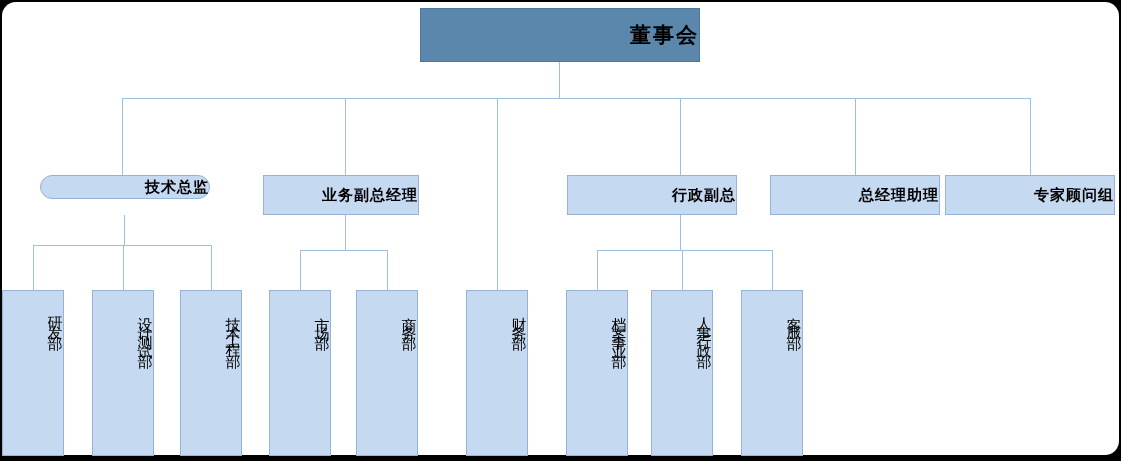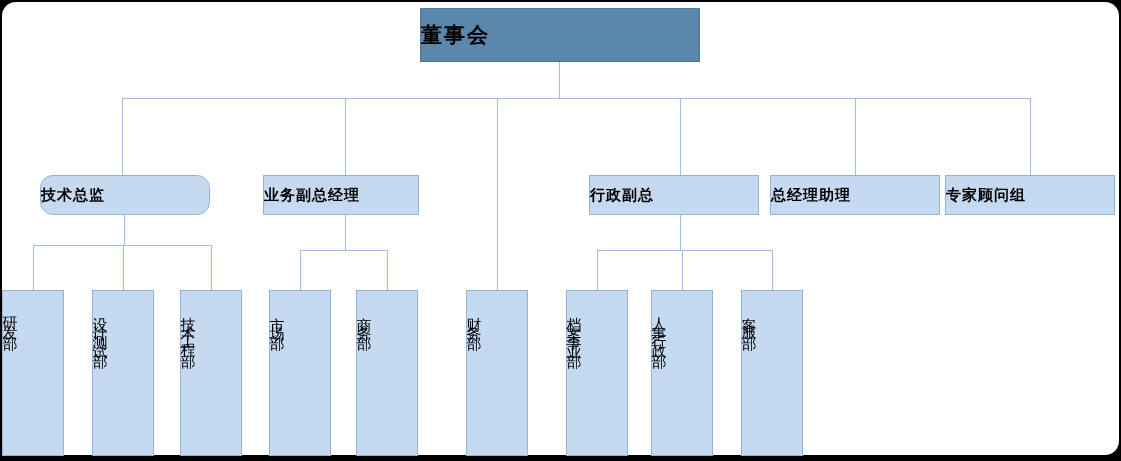--- a/index.html
+++ b/index.html
@@ -25,21 +25,21 @@
   #canvas-bg {
     position: absolute;
     left: 2px; top: 2px; right: 2px; bottom: 6px;
     background: #ffffff;
     border-radius: 14px;
   }
   .node {
     position: absolute;
     display: flex;
     align-items: center;
-    justify-content: flex-start;
+    justify-content: flex-end;
     color: var(--text-color);
   }
   .node--root {
     background: var(--root-fill);
     border: 1px solid var(--root-border);
     font-weight: bold;
     font-size: 21px;
     letter-spacing: 2px;
   }
   .node--manager {
@@ -99,27 +99,27 @@
   <div class="line-v" style="left:680px; top:215px; height:35px;"></div>
   <div class="line-h" style="left:597px; top:250px; width:176px;"></div>
   <div class="line-v" style="left:597px; top:250px; height:40px;"></div>
   <div class="line-v" style="left:682px; top:250px; height:40px;"></div>
   <div class="line-v" style="left:772px; top:250px; height:40px;"></div>
 
   <div class="node node--root" style="left:420px; top:8px; width:280px; height:54px;">
     <span>董事会</span>
   </div>
 
-  <div class="node node--manager" style="left:40px; top:175px; width:170px; height:40px;border-radius:13px;">
+  <div class="node node--manager" style="left:40px; top:175px; width:170px; height:24px;border-radius:13px;">
     <span>技术总监</span>
   </div>
   <div class="node node--manager" style="left:263px; top:175px; width:156px; height:40px;">
     <span>业务副总经理</span>
   </div>
-  <div class="node node--manager" style="left:589px; top:175px; width:170px; height:40px;">
+  <div class="node node--manager" style="left:567px; top:175px; width:170px; height:40px;">
     <span>行政副总</span>
   </div>
   <div class="node node--manager" style="left:945px; top:175px; width:170px; height:40px;">
     <span>专家顾问组</span>
   </div>
   <div class="node node--manager" style="left:770px; top:175px; width:170px; height:40px;">
     <span>总经理助理</span>
   </div>
 
   <div class="node node--dept" style="left:2px; top:290px; width:62px; height:166px;">

